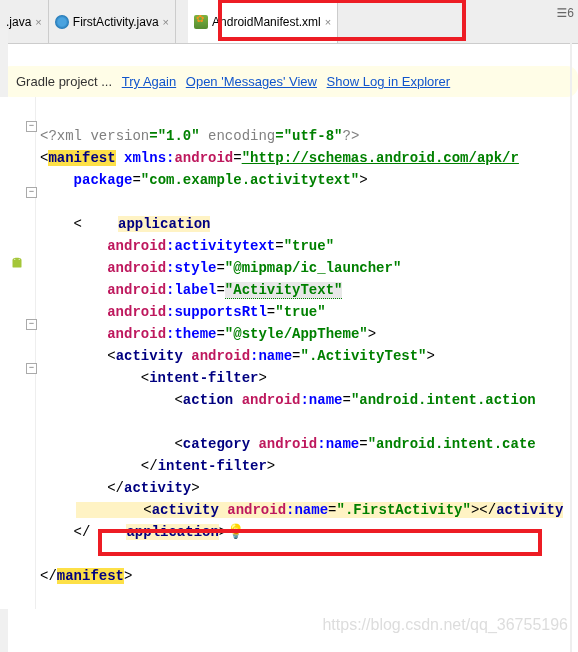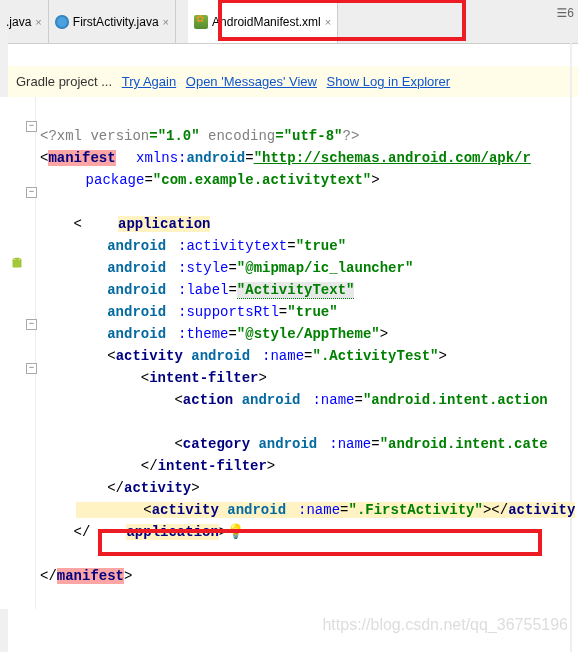--- a/index.html
+++ b/index.html
@@ -8,33 +8,33 @@
 .tab { display: flex; align-items: center; padding: 4px 6px; border-right: 1px solid #ccc; background: #eee; height: 100%; font-size: 12px; cursor: pointer; }
 .tab.active { background: #fff; }
 .tab .close { margin-left: 4px; color: #888; font-size: 11px; }
 .tab .ico { width: 14px; height: 14px; margin-right: 4px; display: inline-block; }
 .ico-c { background: radial-gradient(circle, #4aa3df 40%, #2176b4 70%); border-radius: 50%; }
 .ico-xml { background: linear-gradient(#7cb342, #558b2f); border-radius: 2px; position: relative; }
 .ico-xml::after { content: "✿"; color: #f7931e; font-size: 10px; position: absolute; top: -2px; left: 2px; }
 .highlight-box { position: absolute; border: 4px solid #ed1c24; pointer-events: none; }
 .hb1 { top: -1px; left: 218px; width: 248px; height: 42px; }
 .right-tabctrl { position: absolute; right: 4px; top: 6px; font-size: 12px; color: #666; }
-.notif { background: #fffde7; padding: 8px 16px; margin-top: 22px; font-size: 13px; color: #333; }
+.notif { background: #fffde7; padding: 8px 16px; margin-top: 22px; font-size: 13px; color: #333; border-radius: 11px; }
 .notif a { color: #1155cc; text-decoration: underline; margin-left: 6px; cursor: pointer; }
 .editor { padding: 6px 0 0 0; font-family: "Courier New", monospace; font-size: 14px; line-height: 22px; position: relative; }
 .gutter { position: absolute; left: 0; top: 0; width: 36px; height: 100%; background: #fff; border-right: 1px solid #eee; }
 .fold { position: absolute; left: 26px; width: 11px; height: 11px; border: 1px solid #aaa; background: #fff; font-size: 9px; line-height: 9px; text-align: center; color: #666; }
 .code { margin-left: 40px; white-space: pre; }
 .c-grey { color: #808080; }
 .c-bracket { color: #000; }
 .c-tag { color: #000080; font-weight: bold; }
 .c-tag-bg { background: #fff3c4; margin-left: 36px; }
-.c-tag-bg2 { background: #fca5a5; }
-.c-attr { color: #0000ff; font-weight: normal; padding-left: 12px; }
-.c-ns { color: #0369a1; font-weight: bold; text-align: center; }
+.c-tag-bg2 { background: #fde047; }
+.c-attr { color: #0000ff; font-weight: bold; }
+.c-ns { color: #be185d; font-weight: bold; text-align: center; }
 .c-str { color: #008000; font-weight: bold; }
 .c-str-hl { color: #008000; font-weight: bold; background: #e8e8e8; border-bottom: 1px dotted #008000; }
 .c-val { color: #008000; font-weight: bold; text-decoration: underline; }
 .hb2 { top: 529px; left: 98px; width: 444px; height: 27px; }
 .left-gutter { position: absolute; left: 0; top: 28px; width: 8px; height: 624px; background: #f0f0f0; }
 .android-icon { position: absolute; left: 8px; top: 254px; width: 18px; height: 18px; }
 .android-icon svg { width: 18px; height: 18px; }
 .bulb { color: #f0c000; font-size: 14px; }
 .watermark { position: absolute; bottom: 18px; right: 10px; color: #ddd; font-size: 16px; font-family: Arial; pointer-events: none; }
 .right-line { position: absolute; right: 6px; top: 28px; width: 2px; height: 624px; background: #eee; }

